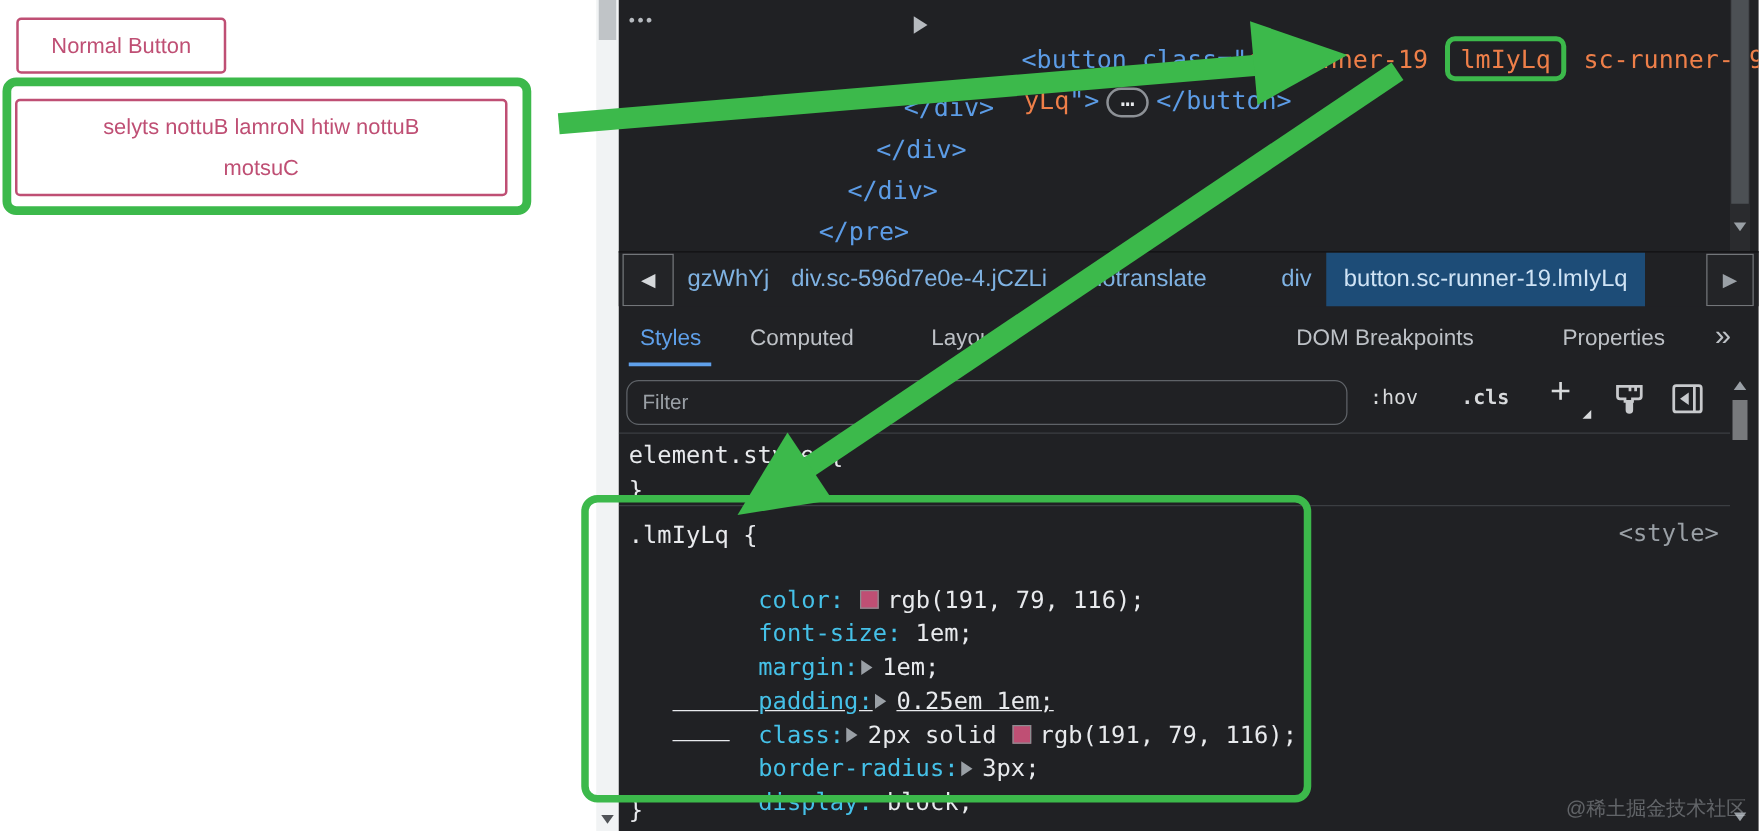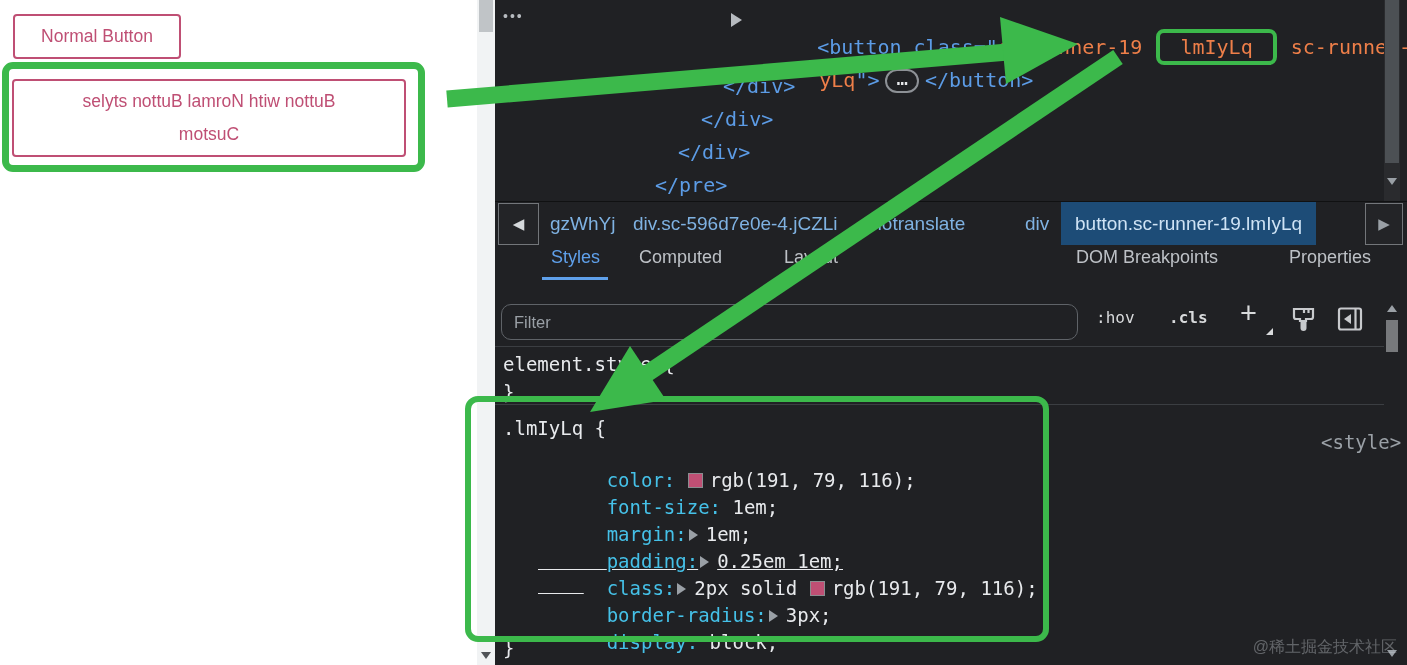--- a/index.html
+++ b/index.html
@@ -36,42 +36,42 @@
 
   
   .elements-panel{position:absolute;left:0;top:0;width:912px;height:201px;overflow:hidden;}
   .more-dots{position:absolute;left:8px;top:8px;color:#b6babf;font-size:14px;letter-spacing:2px;}
   .dt-code-line{position:absolute;font-family:"DejaVu Sans Mono",monospace;font-size:20px;line-height:26px;white-space:pre;}
   .tok-tag{color:var(--tok-blue);}
   .tok-val{color:var(--tok-orange);}
   .tri-expand{position:absolute;width:0;height:0;border-left:11px solid #b6babf;
     border-top:7px solid transparent;border-bottom:7px solid transparent;}
   .hl-class-box{display:inline-block;border:4px solid var(--green);border-radius:8px;
-    padding:1px 20px;margin:-7px 2px;}
+    padding:1px 8px;margin:-7px 2px;}
   .pill{display:inline-block;border:2px solid #8d9196;border-radius:12px;padding:0 9px 6px 9px;
     margin:0 6px;font-size:19px;line-height:14px;color:var(--dt-text);vertical-align:2px;}
   .el-scrollbar{position:absolute;left:889px;top:0;width:16px;height:201px;background:#2a2b2e;}
   .el-scrollbar .thumb{position:absolute;left:1px;top:0;width:14px;height:163px;background:#4c5054;}
   .tri-down-gray{position:absolute;left:3px;top:178px;width:0;height:0;
     border-left:5px solid transparent;border-right:5px solid transparent;border-top:7px solid var(--dt-gray);}
   .tri-up-gray{width:0;height:0;border-left:5px solid transparent;border-right:5px solid transparent;
     border-bottom:7px solid var(--dt-gray);}
 
   
   .crumb-bar{position:absolute;left:0;top:201px;width:912px;height:44px;background:var(--dt-bg);
     border-top:1px solid #101112;overflow:hidden;}
   .crumb-nav-btn{position:absolute;top:1px;width:41px;height:42px;border:1px solid #73767a;
     background:#232427;display:flex;align-items:center;justify-content:center;font-size:15px;color:#d5d8db;}
   .crumb-nav-left{left:3px;}
   .crumb-nav-right{left:870px;width:38px;color:var(--dt-gray);}
   .crumb{position:absolute;top:0;height:44px;line-height:44px;font-size:19px;color:#7fb2e2;white-space:nowrap;}
   .crumb-selected{background:#1d4c77;color:#cfe3f5;padding:0 14px;}
 
   
-  .tabs-bar{position:absolute;left:0;top:232px;width:792px;height:50px;margin-left:39px;}
+  .tabs-bar{position:absolute;left:0;top:245px;width:792px;height:50px;}
   .tab{position:absolute;top:0;height:50px;line-height:50px;font-size:18px;color:#bdc1c6;white-space:nowrap;}
   .tab-active{color:#5fa0ea;}
   .tab-underline{position:absolute;left:8px;bottom:2px;width:66px;height:3px;background:#5fa0ea;}
   .tab-overflow{font-size:23px;top:-2px;}
 
   
   .styles-pane{position:absolute;left:0;top:295px;width:912px;height:370px;overflow:hidden;}
   .filter-input{position:absolute;left:6px;top:9px;width:577px;height:36px;border:1px solid #5f6368;
     border-radius:10px;background:transparent;color:var(--dt-text);font-size:16.5px;padding:0 12px;outline:none;
     font-family:"Liberation Sans",sans-serif;}
@@ -84,22 +84,22 @@
   .sep{position:absolute;left:0;width:889px;height:1px;background:#3b3e42;}
   .css-line{position:absolute;left:8px;font-family:"DejaVu Sans Mono",monospace;font-size:19px;
     line-height:24px;color:var(--dt-text);white-space:pre;}
   .prop-row{left:43px;}
   .pname{color:var(--prop-cyan);}
   .pval{color:var(--dt-text);}
   .swatch{display:inline-block;width:15px;height:15px;background:var(--pink);
     border:1px solid #8a8d90;margin:0 7px 0 1px;vertical-align:-1px;}
   .tri-right{display:inline-block;width:0;height:0;border-left:9px solid var(--dt-gray);
     border-top:6px solid transparent;border-bottom:6px solid transparent;margin:0 8px 0 2px;}
-  .style-origin{position:absolute;left:800px;top:136px;font-family:"DejaVu Sans Mono",monospace;
-    font-size:19px;color:var(--dt-gray);margin-left:26px;}
+  .style-origin{position:absolute;left:800px;top:121px;font-family:"DejaVu Sans Mono",monospace;
+    font-size:19px;color:var(--dt-gray);}
   .st-scroll-up{position:absolute;left:892px;top:10px;}
   .st-scroll-thumb{position:absolute;left:891px;top:25px;width:12px;height:32px;background:#77797c;}
   .st-scroll-down{position:absolute;left:892px;top:355px;width:0;height:0;
     border-left:5px solid transparent;border-right:5px solid transparent;border-top:7px solid var(--dt-gray);}
 
   .watermark{position:absolute;right:10px;top:637px;font-size:16px;color:rgba(205,210,215,0.38);}
 
   
   .anno-box{position:absolute;border:7px solid var(--green);border-radius:11px;z-index:40;pointer-events:none;}
   .anno-box-rule{border-width:6px;border-radius:13px;}

